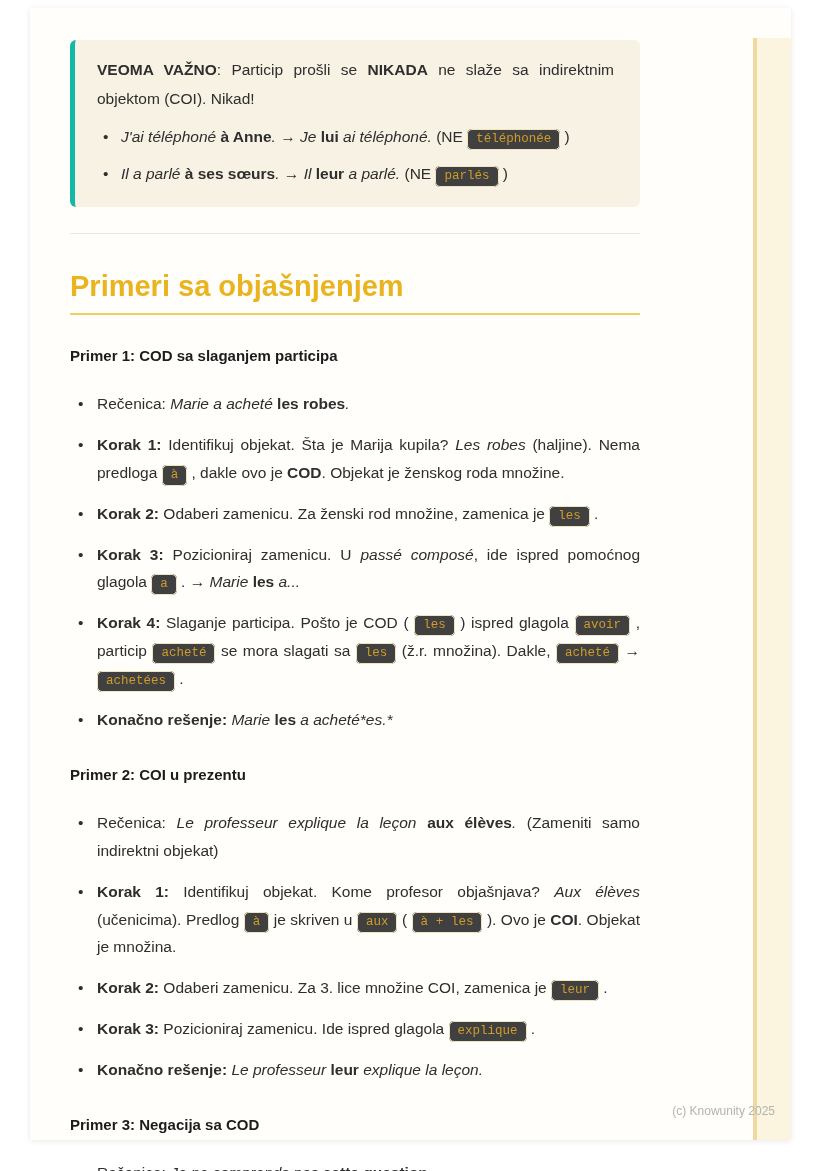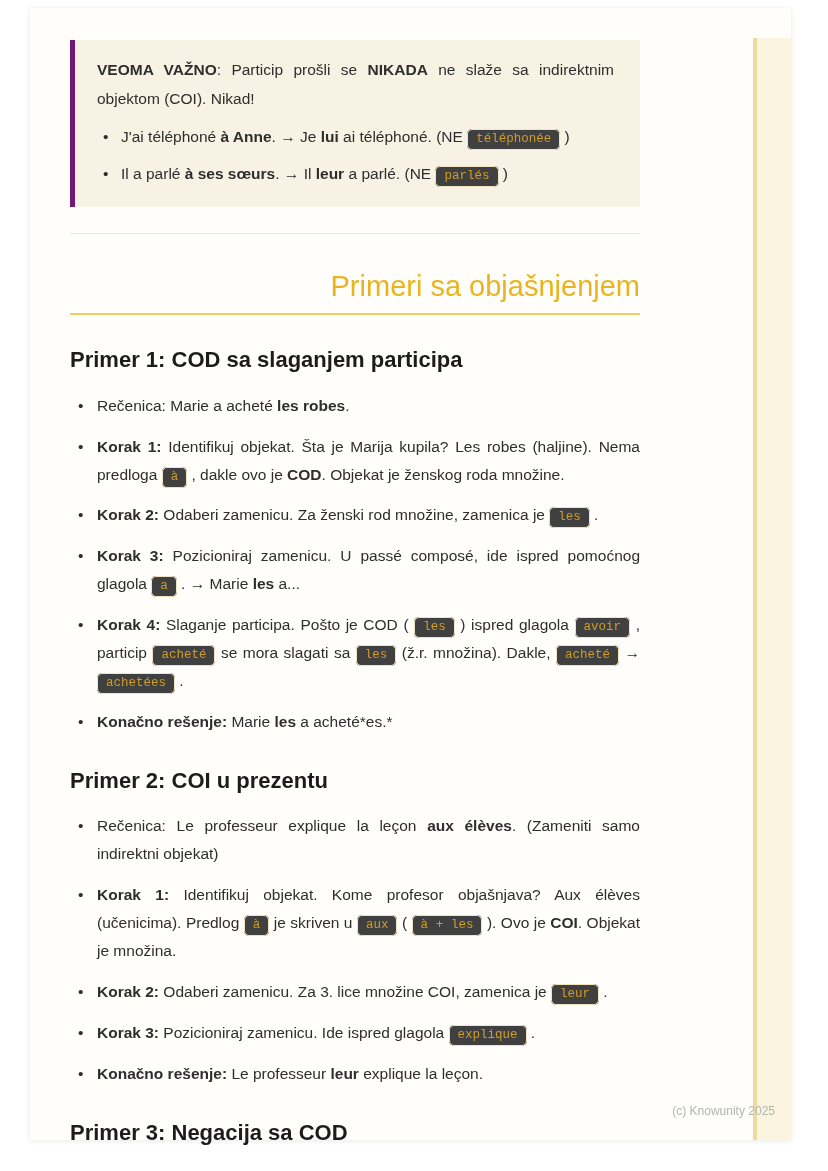--- a/index.html
+++ b/index.html
@@ -32,22 +32,22 @@
   .content {
     position:absolute;
     left:40px; top:0;
     width:570px;
     z-index:2;
   }
   
   .callout {
     margin-top:32px;
     background:#f7f2e3;
-    border-left:5px solid #701a75;
-    border-radius:0;
+    border-left:5px solid #14b8a6;
+    border-radius:6px;
     padding:16px 26px 18px 22px;
   }
   .callout p {
     font-size:15.5px;
     line-height:1.85;
     text-align:justify;
     color:#2e2e2e;
   }
   ul.bullets { list-style:none; }
   .callout ul.bullets { margin-top:10px; }
@@ -67,49 +67,48 @@
   
   hr.section-divider {
     border:none;
     border-top:1px solid #e7e7e7;
     margin-top:26px;
   }
   
   h2.section-title {
     margin-top:34px;
     font-size:29px;
-    font-weight:400;
+    font-weight:700;
     color:#e9b41f;
     line-height:1.25;
     padding-bottom:9px;
     border-bottom:2px solid #f2cd62;
-    text-align:right;
   }
   
   h3 {
     margin:30px 0 0 0;
-    font-size:22px;
+    font-size:15px;
     font-weight:700;
     color:#1c1c1c;
     line-height:1.4;
   }
-  .examples ul.bullets { margin-top:16px; }
+  .examples ul.bullets { margin-top:24px; }
   .examples ul.bullets li {
     position:relative;
     padding-left:27px;
     font-size:15.5px;
     line-height:1.8;
     margin-bottom:13px;
     text-align:justify;
     color:#2e2e2e;
   }
   .examples ul.bullets li::before { left:8px; }
   
   .st-b  { font-weight:700; }
-  .st-i  { }
+  .st-i  { font-style:italic; }
   .st-bi { font-weight:700; }
   code.chip {
     font-family:"Liberation Mono","DejaVu Sans Mono",monospace;
     font-size:12.5px;
     color:#cf9c2a;
     background:#404040;
     border:1px solid #f1e4c0;
     border-radius:5px;
     padding:2px 8px 3px;
     white-space:nowrap;

